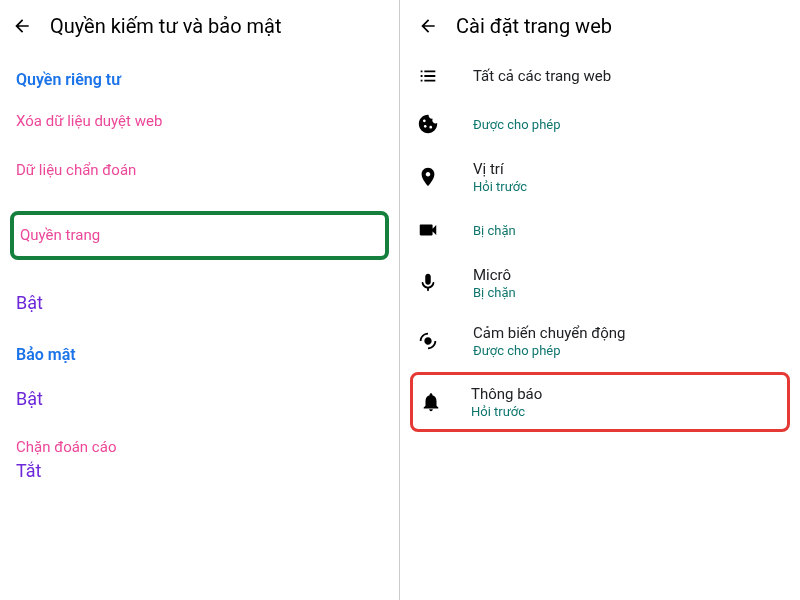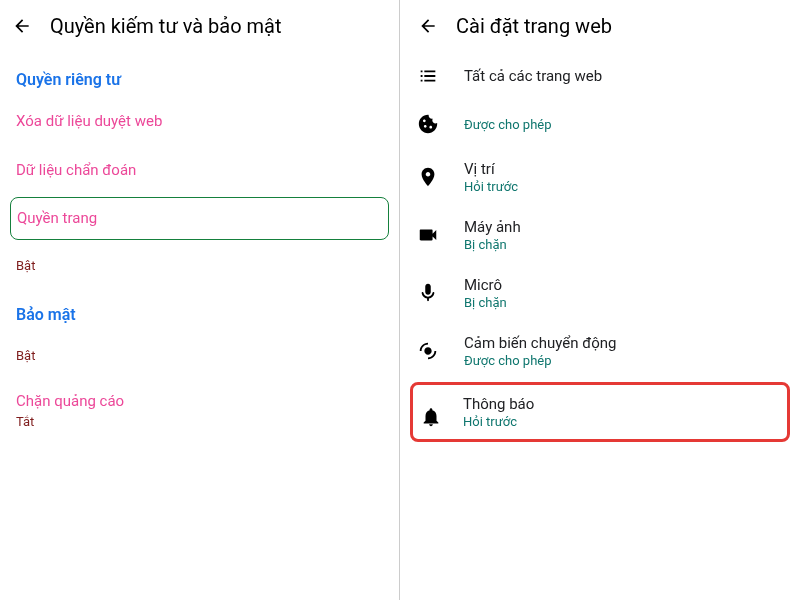--- a/index.html
+++ b/index.html
@@ -48,36 +48,36 @@
     .list-item {
       padding: 14px 16px;
       cursor: pointer;
     }
     .list-item-title {
       font-size: 15px;
       color: #ec4899;
       line-height: 1.4;
     }
     .list-item-sub {
-      font-size: 13px;
-      color: #7f1d1d;
+      font-size: 18px;
+      color: #6d28d9;
       margin-top: 2px;
     }
     .highlight-box {
-      border: 1px solid #15803d;
+      border: 4px solid #15803d;
       border-radius: 8px;
-      margin: 2px 10px;
+      margin: 16px 10px;
       padding: 10px 6px;
     }
     .highlight-box .list-item-title { padding: 0; }
     .site-item {
       display: flex;
       align-items: center;
       padding: 12px 16px;
-      gap: 24px;
+      gap: 33px;
       cursor: pointer;
     }
     .site-icon {
       width: 24px;
       height: 24px;
       display: flex;
       align-items: center;
       justify-content: center;
       flex-shrink: 0;
     }
@@ -90,21 +90,21 @@
     .site-sub {
       font-size: 13px;
       color: #0f766e;
       margin-top: 1px;
     }
     .highlight-box-right {
       border: 3px solid #e53935;
       border-radius: 8px;
       margin: 2px 10px;
     }
-    .highlight-box-right .site-item { padding: 10px 6px; gap: 20px; align-items: flex-end; }
+    .highlight-box-right .site-item { padding: 10px 6px; gap: 28px; }
     .panel-right .header { padding: 14px 18px; }
   </style>
 </head>
 <body>
 
 <div class="panel panel-left">
   <div class="header">
     <div class="back-arrow">
       <svg viewBox="0 0 24 24">
           <path d="M20 11H7.83l5.59-5.59L12 4l-8 8 8 8 1.41-1.41L7.83 13H20z"></path>
@@ -131,21 +131,21 @@
     <div class="list-item-sub">Bật</div>
   </div>
 
   <div class="section-label">Bảo mật</div>
 
   <div class="list-item">
     <div class="list-item-sub">Bật</div>
   </div>
 
   <div class="list-item">
-    <div class="list-item-title">Chặn quảng cáo</div>
+    <div class="list-item-title">Chặn đoán cáo</div>
     <div class="list-item-sub">Tắt</div>
   </div>
 </div>
 
 <div class="panel panel-right">
   <div class="header">
     <div class="back-arrow">
       <svg viewBox="0 0 24 24">
           <path d="M20 11H7.83l5.59-5.59L12 4l-8 8 8 8 1.41-1.41L7.83 13H20z"></path>
         </svg>
@@ -187,21 +187,20 @@
     </div>
   </div>
 
   <div class="site-item">
     <div class="site-icon">
       <svg viewBox="0 0 24 24">
           <path d="M17 10.5V7c0-.55-.45-1-1-1H4c-.55 0-1 .45-1 1v10c0 .55.45 1 1 1h12c.55 0 1-.45 1-1v-3.5l4 4v-11l-4 4z"></path>
         </svg>
     </div>
     <div class="site-text">
-      <div class="site-title">Máy ảnh</div>
       <div class="site-sub">Bị chặn</div>
     </div>
   </div>
 
   <div class="site-item">
     <div class="site-icon">
       <svg viewBox="0 0 24 24">
           <path d="M12 14c1.66 0 3-1.34 3-3V5c0-1.66-1.34-3-3-3S9 3.34 9 5v6c0 1.66 1.34 3 3 3zm5.91-3c-.49 0-.9.36-.98.85C16.52 14.2 14.47 16 12 16s-4.52-1.8-4.93-4.15c-.08-.49-.49-.85-.98-.85-.61 0-1.09.54-1 1.14.49 3 2.89 5.35 5.91 5.78V20c0 .55.45 1 1 1s1-.45 1-1v-2.08c3.02-.43 5.42-2.78 5.91-5.78.1-.6-.39-1.14-1-1.14z"></path>
         </svg>
     </div>

